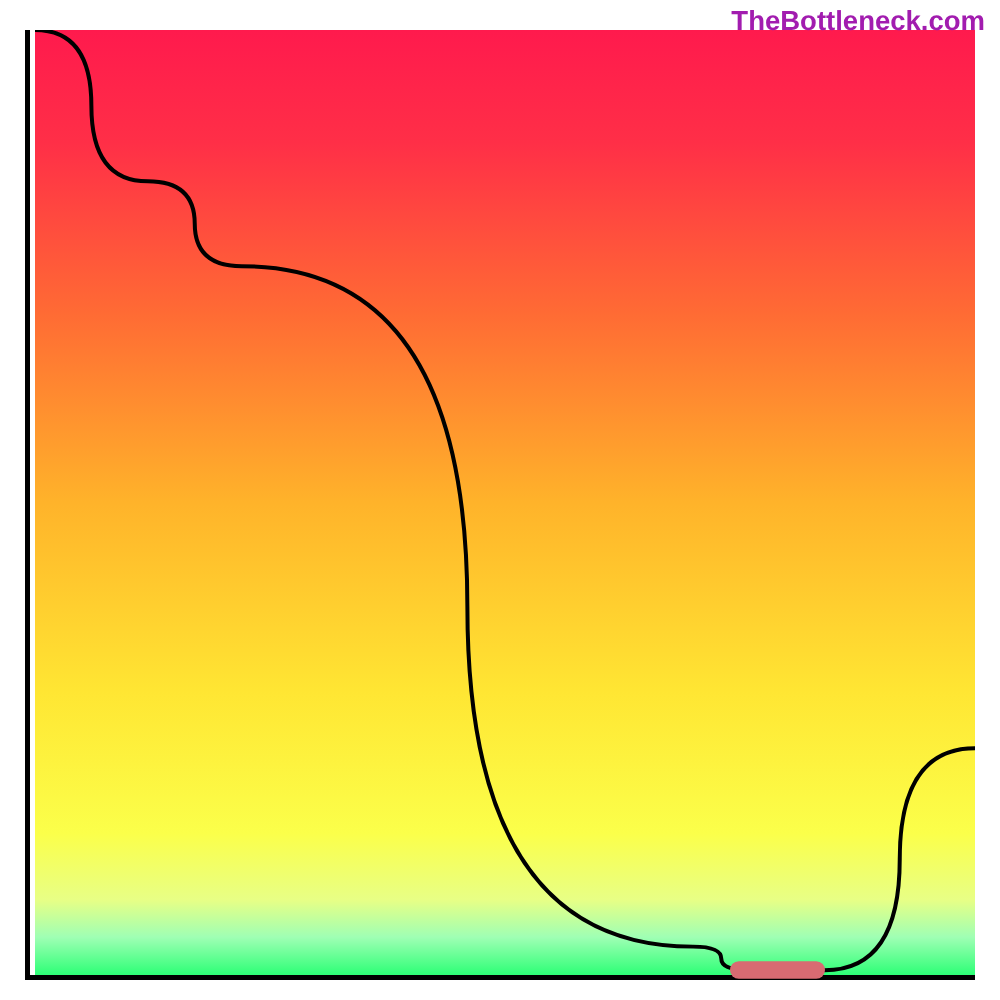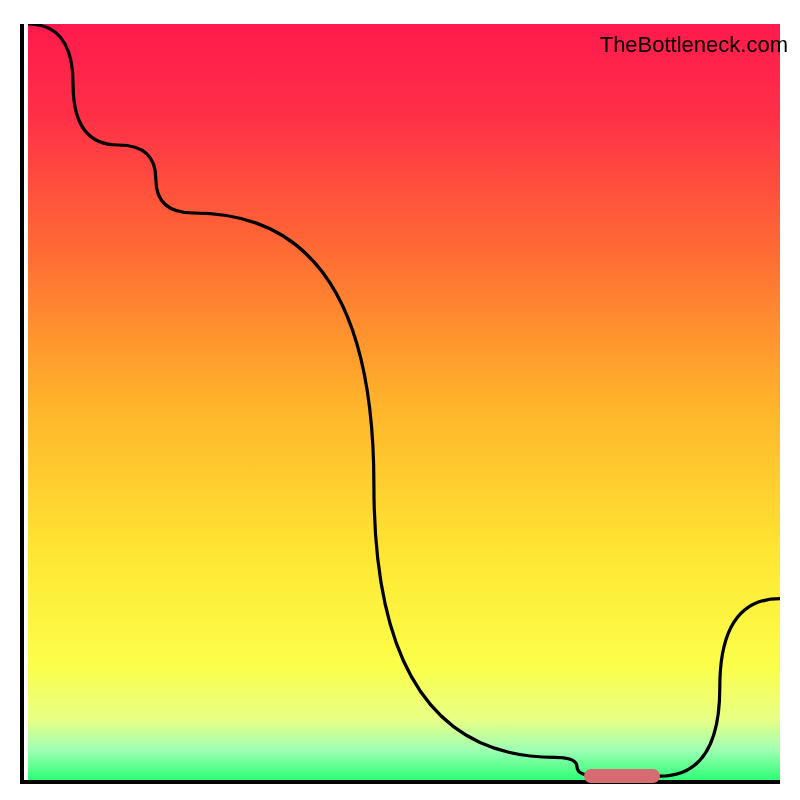--- a/index.html
+++ b/index.html
@@ -14,25 +14,24 @@
   .chart-container {
     position: relative;
     width: 800px;
     height: 800px;
   }
   .watermark {
     position: absolute;
     top: 4px;
     right: 12px;
     font-size: 22px;
-    font-weight: 400;
-    color: #000000;
+    font-weight: 700;
+    color: #a21caf;
     letter-spacing: 0px;
     z-index: 10;
-    margin-top: 28px;
   }
   .plot-area {
     position: absolute;
     left: 20px;
     top: 24px;
     width: 760px;
     height: 760px;
     border-left: 4px solid #000;
     border-bottom: 4px solid #000;
     box-sizing: border-box;

